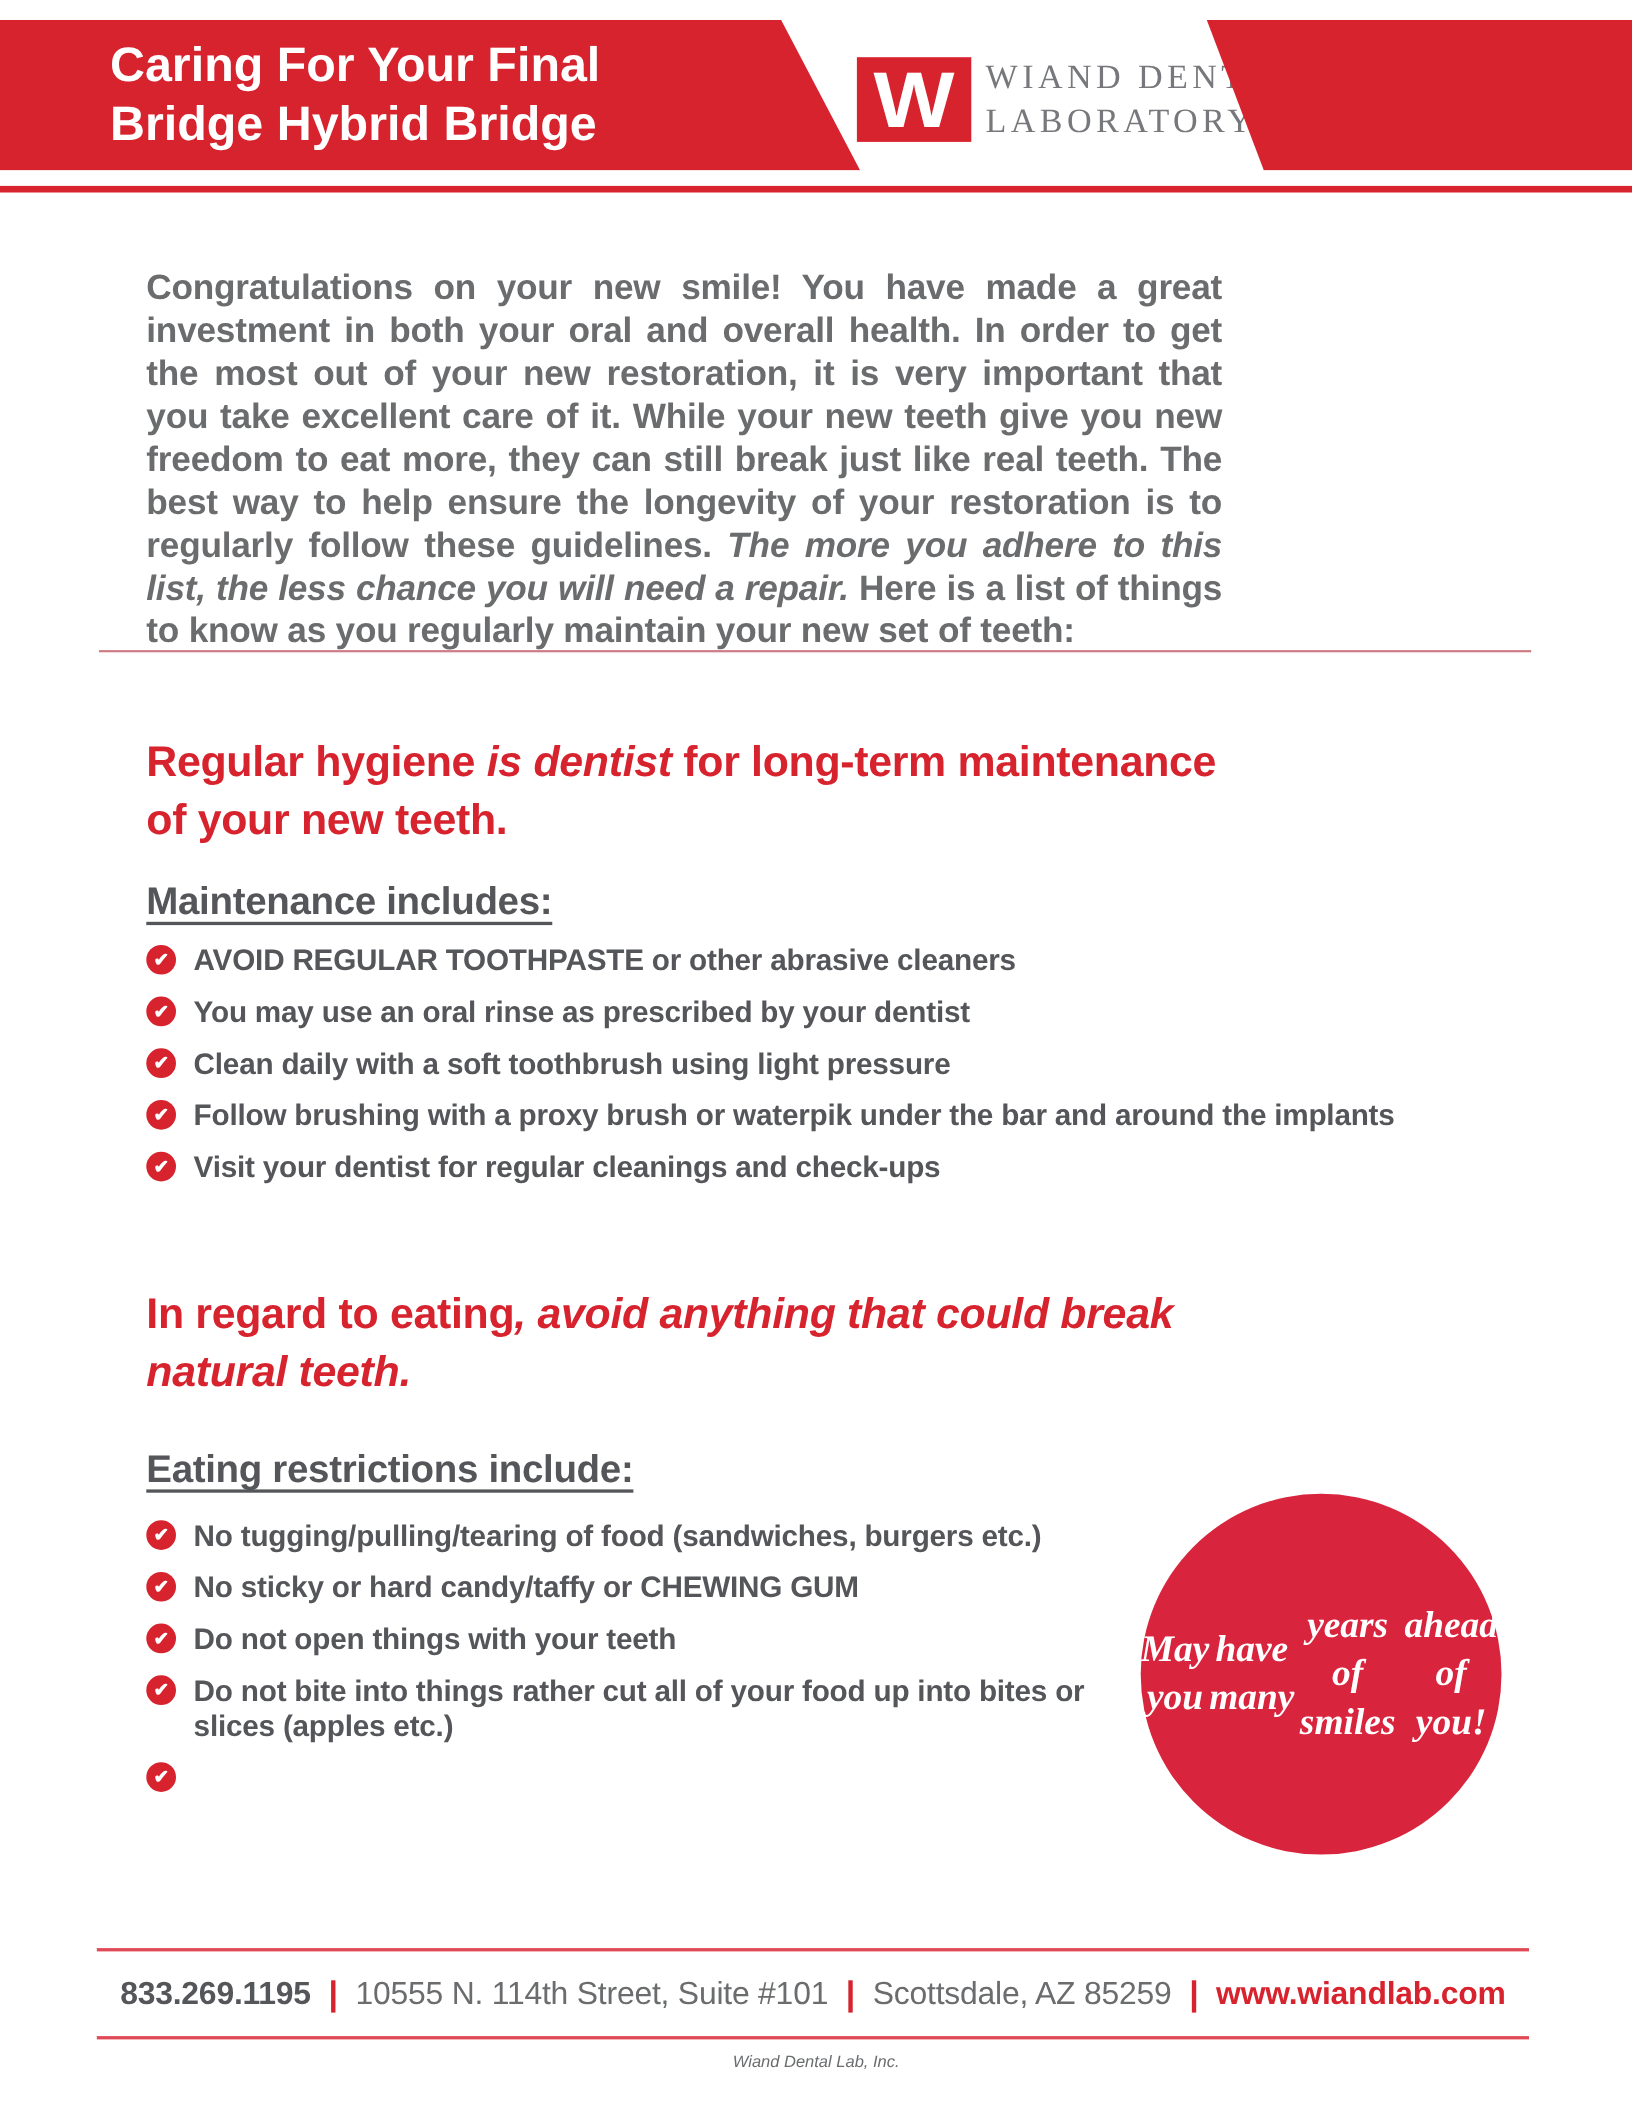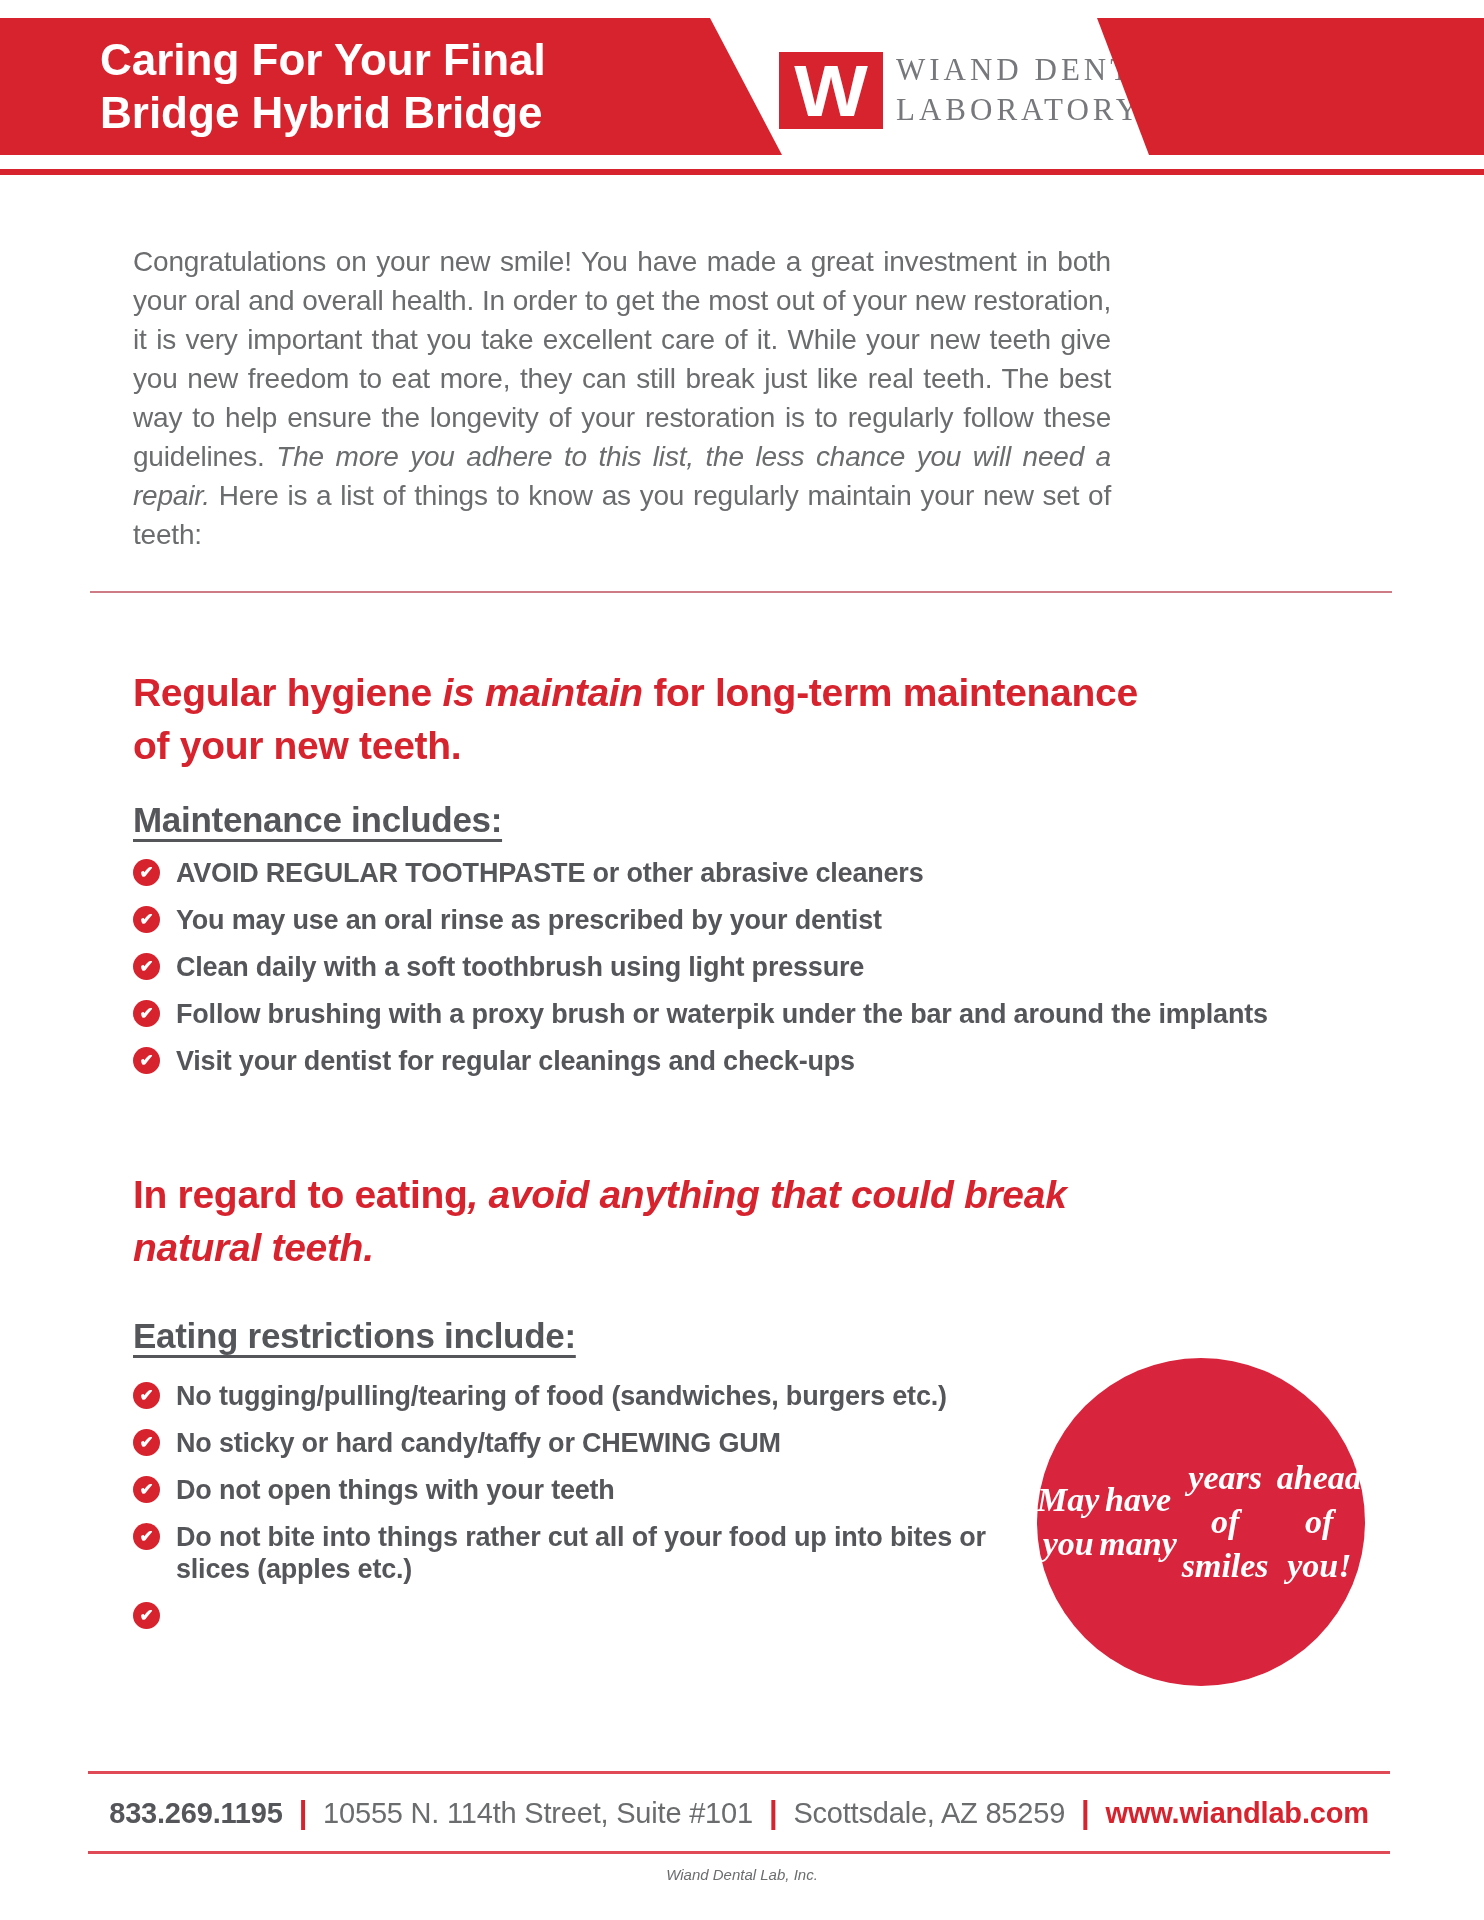--- a/index.html
+++ b/index.html
@@ -66,24 +66,25 @@
     width: 1484px; height: 6px;
     background: #d7232e;
   }
 
   
   .intro {
     position: absolute;
     left: 133px; top: 242px;
     width: 978px;
     color: #6a6c6e;
-    font-size: 28px;
+    font-size: 32px;
     line-height: 39px;
     text-align: justify;
     letter-spacing: -0.2px;
+    font-weight: bold;
   }
   .intro em { font-style: italic; }
 
   .sep-rule {
     position: absolute;
     left: 90px; top: 591px;
     width: 1302px; height: 2px;
     background: #cf7b85;
   }
 
@@ -224,21 +225,21 @@
     <div>LABORATORY</div>
   </div>
 
   <div class="corner-shape"></div>
   <div class="header-rule"></div>
 
   <p class="intro"><span>Congratulations on your new smile!  You have made a great investment in both your oral and overall health.  In order to get the most out of your new restoration, it is very important that you take excellent care of it.  While your new teeth give you new freedom to eat more, they can still break just like real teeth.  The best way to help ensure the longevity of your restoration is to regularly follow these guidelines. </span><em>The more you adhere to this list, the less chance you will need a repair.</em><span>  Here is a list of things to know as you regularly maintain your new set of teeth:</span></p>
 
   <div class="sep-rule"></div>
 
-  <h2 class="red-heading" id="heading1"><span>Regular hygiene </span><em>is maintain</em><span> for long-term maintenance</span><br><span>of your new teeth.</span></h2>
+  <h2 class="red-heading" id="heading1"><span>Regular hygiene </span><em>is dentist</em><span> for long-term maintenance</span><br><span>of your new teeth.</span></h2>
 
   <h3 class="sub-heading" id="sub1">Maintenance includes:</h3>
 
   <ul class="check-list" id="list1">
     <li>
       <span class="check">✔</span>
       <span class="item-text">AVOID REGULAR TOOTHPASTE or other abrasive cleaners</span>
     </li>
     <li>
       <span class="check">✔</span>

